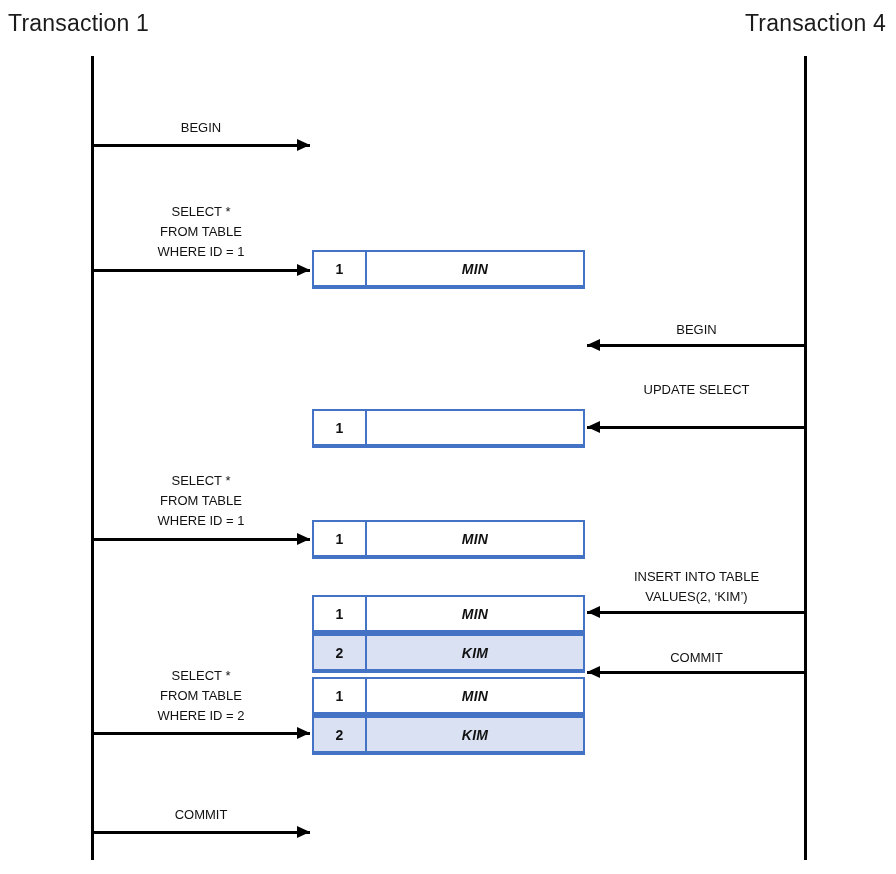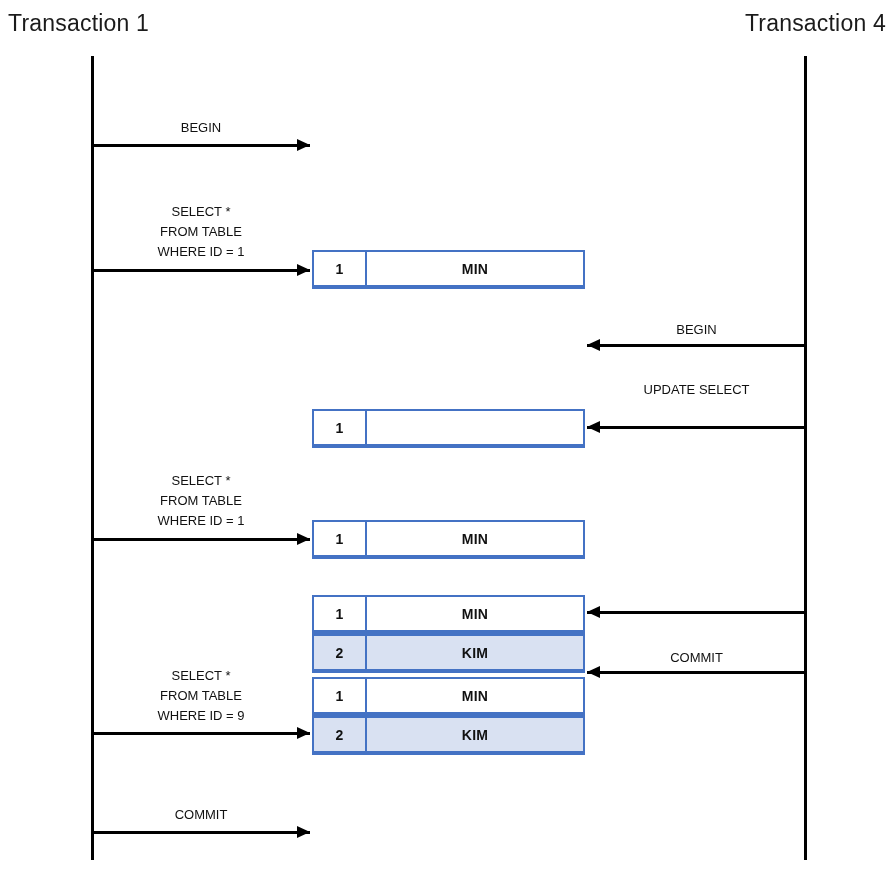--- a/index.html
+++ b/index.html
@@ -95,20 +95,21 @@
     font-size: 14px;
     color: #111111;
   }
   .cval {
     flex: 1;
     display: flex; align-items: center; justify-content: center;
     font-weight: bold;
     font-size: 14px;
     color: #111111;
     letter-spacing: 0.3px;
+    font-style: italic;
   }
 </style>
 </head>
 <body>
 
 <div class="canvas">
 
   <div class="title left">Transaction 1</div>
   <div class="title right">Transaction 4</div>
 
@@ -151,20 +152,24 @@
     <div>FROM TABLE</div>
     <div>WHERE ID = 1</div>
   </div>
   <div class="arrow from-t1 right" style="top:538px"></div>
 
   <div class="trow" style="top:520px">
     <div class="cid">1</div>
     <div class="cval">MIN</div>
   </div>
 
+  <div class="msg t2" style="top:567px">
+    <div>INSERT INTO TABLE</div>
+    <div>VALUES(2, ‘KIM’)</div>
+  </div>
   <div class="arrow from-t2 left" style="top:611px"></div>
 
   <div class="trow" style="top:595px">
     <div class="cid">1</div>
     <div class="cval">MIN</div>
   </div>
   <div class="trow hl" style="top:634px">
     <div class="cid">2</div>
     <div class="cval">KIM</div>
   </div>
@@ -179,21 +184,21 @@
     <div class="cval">MIN</div>
   </div>
   <div class="trow hl" style="top:716px">
     <div class="cid">2</div>
     <div class="cval">KIM</div>
   </div>
 
   <div class="msg t1" style="top:666px">
     <div>SELECT *</div>
     <div>FROM TABLE</div>
-    <div>WHERE ID = 9</div>
+    <div>WHERE ID = 2</div>
   </div>
   <div class="arrow from-t1 right" style="top:732px"></div>
 
   <div class="msg t1" style="top:805px">
     <div>COMMIT</div>
   </div>
   <div class="arrow from-t1 right" style="top:831px"></div>
 
 </div>
 

